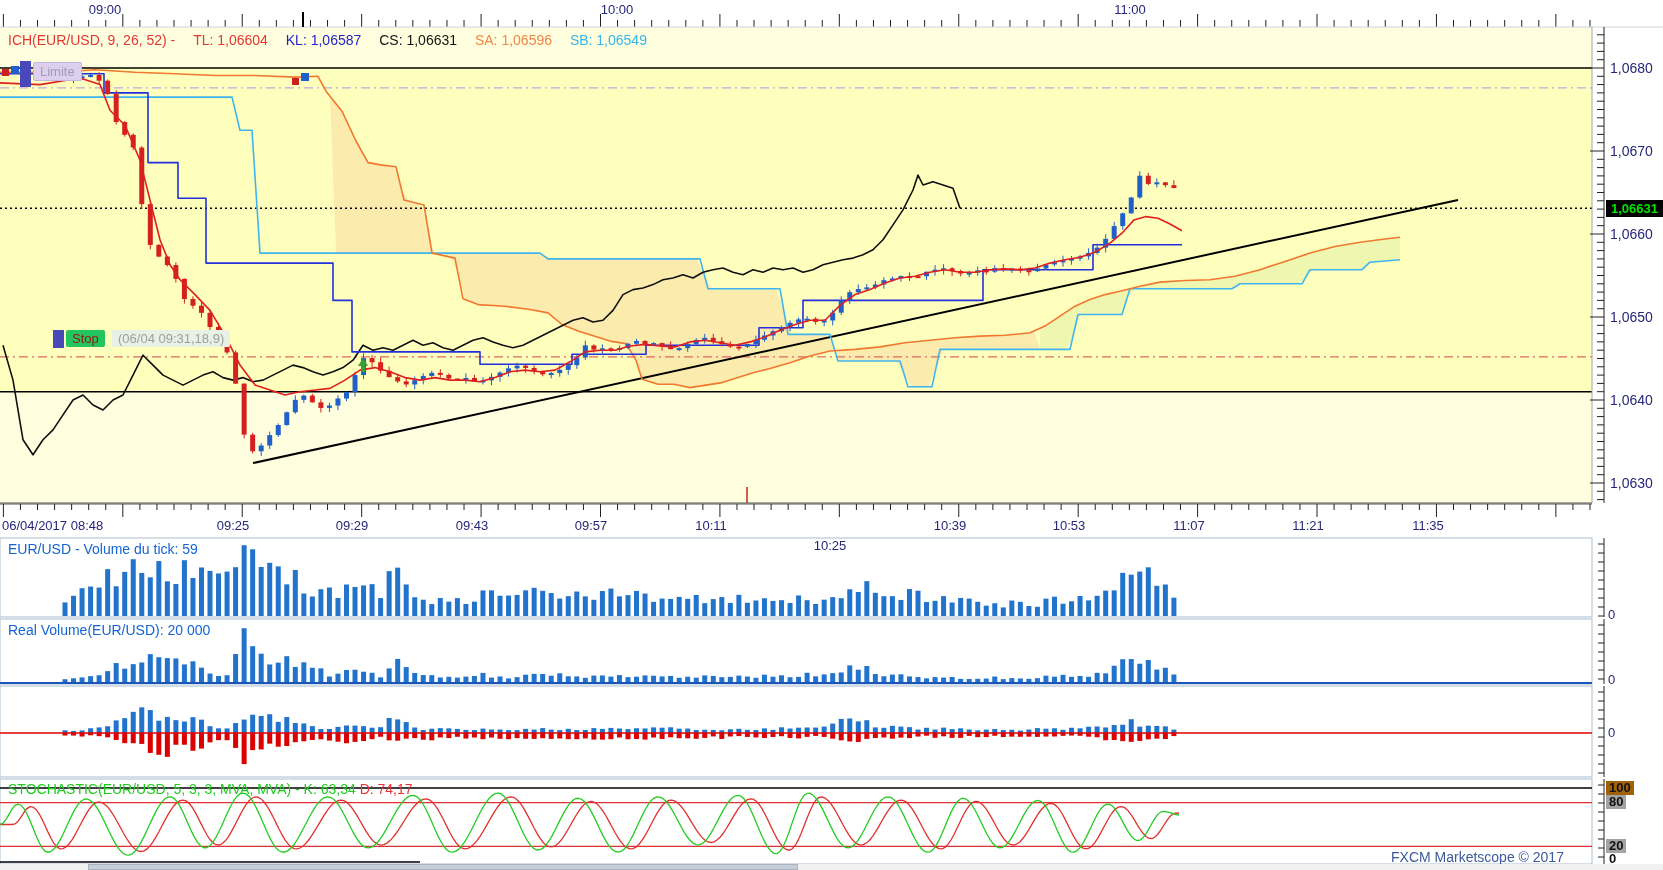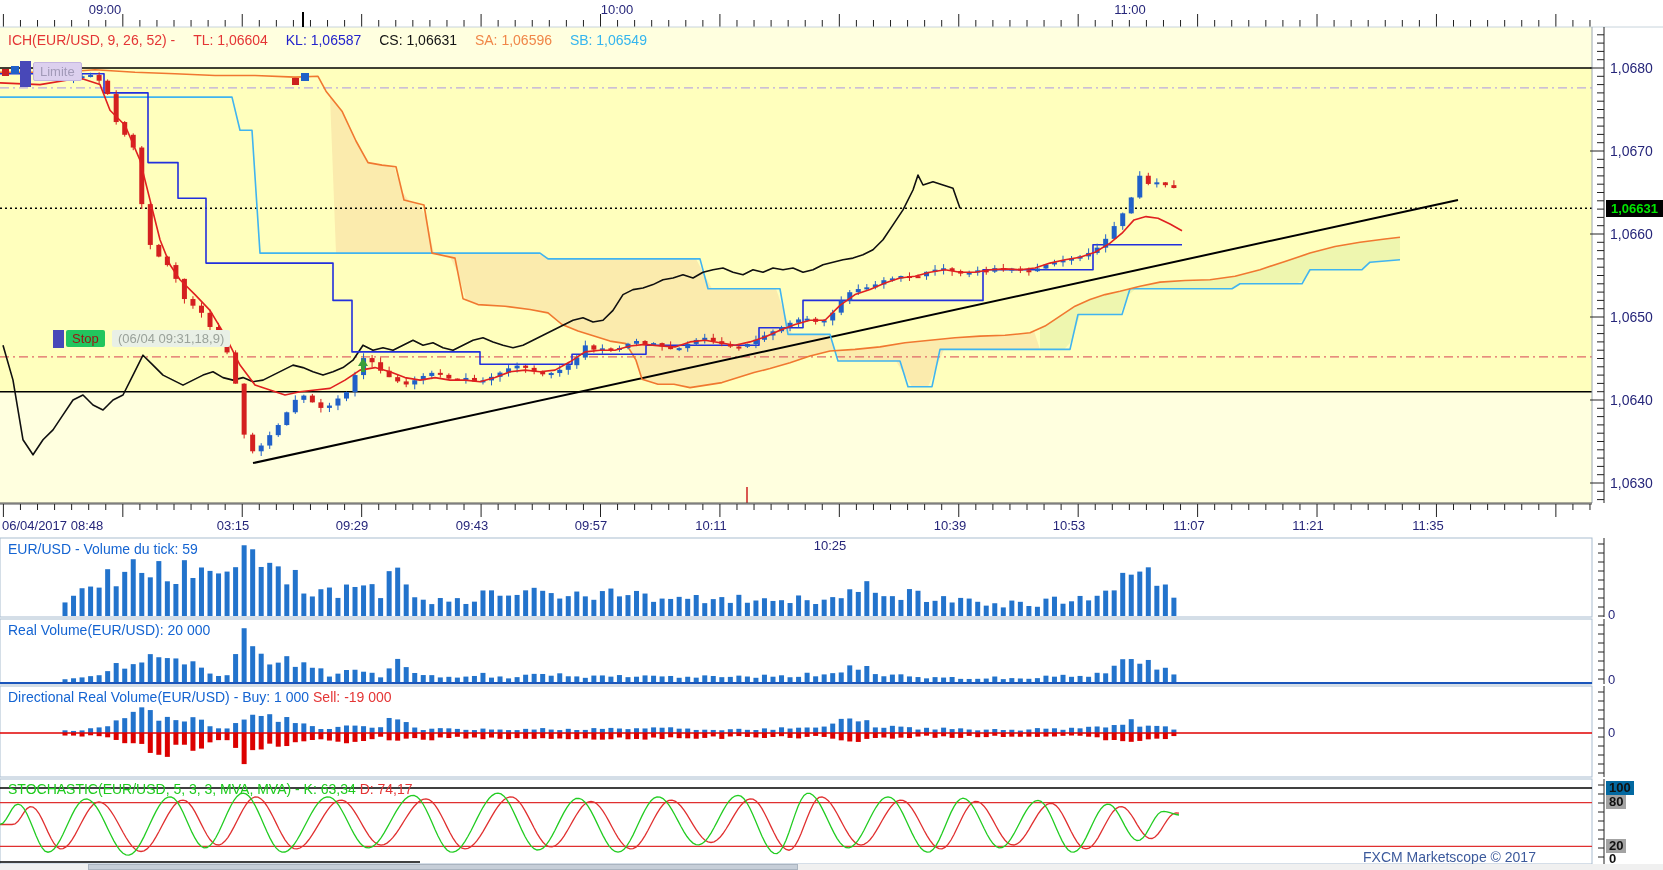--- a/index.html
+++ b/index.html
@@ -17,21 +17,21 @@
   .chip{position:absolute;font-size:13px;line-height:17px;padding:0 6px;border-radius:2px;}
   .limite-chip{background:#dcd0ee;border:1px solid #c4b4e0;color:#a29ab8;}
   .stop-chip{background:#22c55e;color:#9c1212;}
   .stopinfo-chip{background:#e9f0e6;color:#9aa29a;}
   .ordmark{position:absolute;}
   .pricelbl{position:absolute;left:1610px;font-size:14px;color:#26267a;}
   .pricetag{position:absolute;left:1606px;width:57px;height:17px;background:#000;
             color:#00e600;font-size:13px;font-weight:bold;text-align:center;line-height:17px;}
   .stochlbl{position:absolute;left:1606px;font-size:13px;font-weight:bold;color:#111;
             padding:0 3px;line-height:14px;}
-  .bg-gray{background:#0369a1;} .bg-red{background:#a3a3a3;}
+  .bg-gray{background:#a16207;} .bg-red{background:#a3a3a3;}
   .zerolbl{position:absolute;left:1608px;font-size:13px;color:#26267a;}
   .copyright{position:absolute;font-size:14px;color:#3c5a9c;}
   .scrtrack{position:absolute;left:0;top:864px;width:1663px;height:6px;background:#f0f0f0;}
   .scrthumb{position:absolute;left:88px;top:864px;width:710px;height:6px;background:#c6ced8;border:1px solid #aab4c0;box-sizing:border-box;}
 </style>
 </head>
 <body>
 <div id="stage">
 
 <svg id="cv" width="1663" height="870">
@@ -1168,48 +1168,44 @@
 
 <div class="pricelbl" style="top:60px;">1,0680</div>
 <div class="pricelbl" style="top:143px;">1,0670</div>
 <div class="pricelbl" style="top:226px;">1,0660</div>
 <div class="pricelbl" style="top:309px;">1,0650</div>
 <div class="pricelbl" style="top:392px;">1,0640</div>
 <div class="pricelbl" style="top:475px;">1,0630</div>
 <div class="pricetag" style="top:200px;">1,06631</div>
 
 <div class="lbl" style="top:518px;left:2px;">06/04/2017 08:48</div>
-<div class="lbl ctr" style="top:518px;left:233px;">03:15</div>
+<div class="lbl ctr" style="top:518px;left:233px;">09:25</div>
 <div class="lbl ctr" style="top:518px;left:352px;">09:29</div>
 <div class="lbl ctr" style="top:518px;left:472px;">09:43</div>
 <div class="lbl ctr" style="top:518px;left:591px;">09:57</div>
 <div class="lbl ctr" style="top:518px;left:711px;">10:11</div>
 <div class="lbl ctr" style="top:518px;left:830px;margin-top:20px;">10:25</div>
 <div class="lbl ctr" style="top:518px;left:950px;">10:39</div>
 <div class="lbl ctr" style="top:518px;left:1069px;">10:53</div>
 <div class="lbl ctr" style="top:518px;left:1189px;">11:07</div>
 <div class="lbl ctr" style="top:518px;left:1308px;">11:21</div>
 <div class="lbl ctr" style="top:518px;left:1428px;">11:35</div>
 
 <div class="ptitle c-title" style="left:8px;top:541px;">EUR/USD - Volume du tick: 59</div>
 <div class="ptitle c-title" style="left:8px;top:622px;">Real Volume(EUR/USD): 20 000</div>
-<div class="ptitle" style="left:8px;top:689px;">
-  <span class="c-title">Directional Real Volume(EUR/USD) -  Buy: 1 000</span>
-  <span class="c-red">Sell: -19 000</span>
-</div>
 <div class="ptitle" style="left:8px;top:781px;">
   <span class="c-green">STOCHASTIC(EUR/USD, 5, 3, 3, MVA, MVA) -  K: 63,34</span>
   <span class="c-red">D: 74,17</span>
 </div>
 
 <div class="zerolbl" style="top:607px;">0</div>
 <div class="zerolbl" style="top:672px;">0</div>
 <div class="zerolbl" style="top:725px;">0</div>
 <div class="stochlbl bg-gray" style="top:781px;">100</div>
 <div class="stochlbl bg-red" style="top:795px;">80</div>
 <div class="stochlbl bg-red" style="top:839px;">20</div>
 <div class="stochlbl" style="top:852px;">0</div>
 
-<div class="copyright" style="left:1363px;top:849px;">FXCM Marketscope © 2017</div>
+<div class="copyright" style="left:1391px;top:849px;">FXCM Marketscope © 2017</div>
 
 <div class="scrtrack"></div>
 <div class="scrthumb"></div>
 </div>
 
 </body></html>

